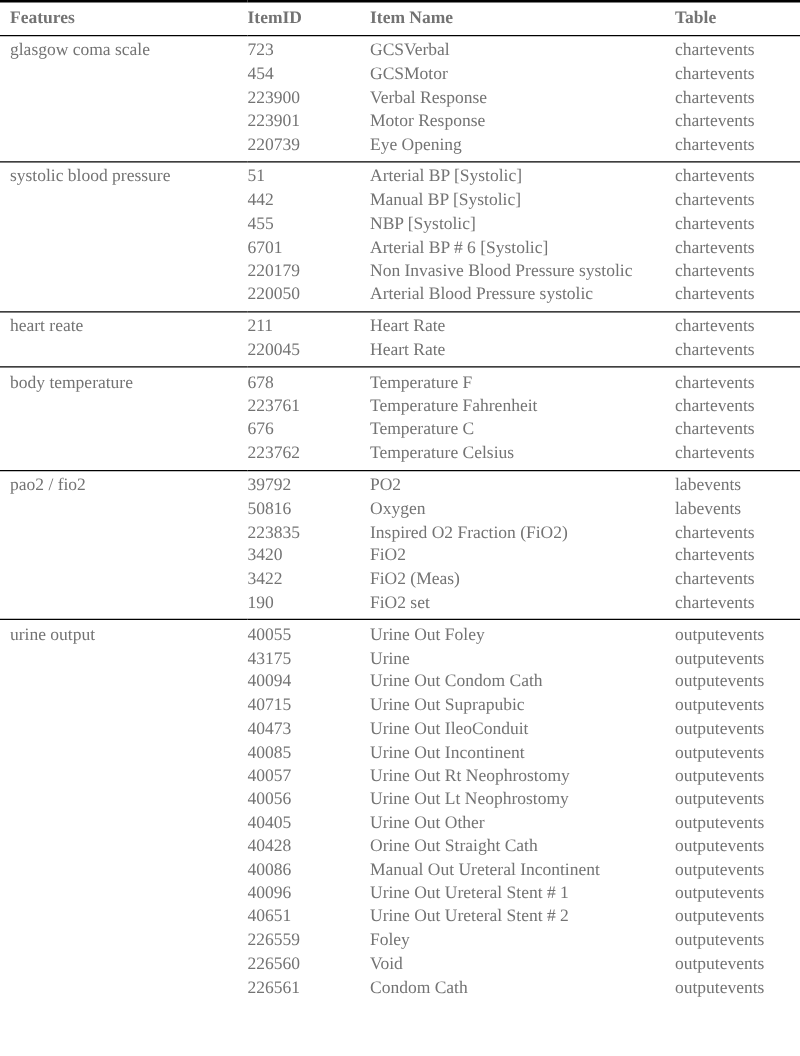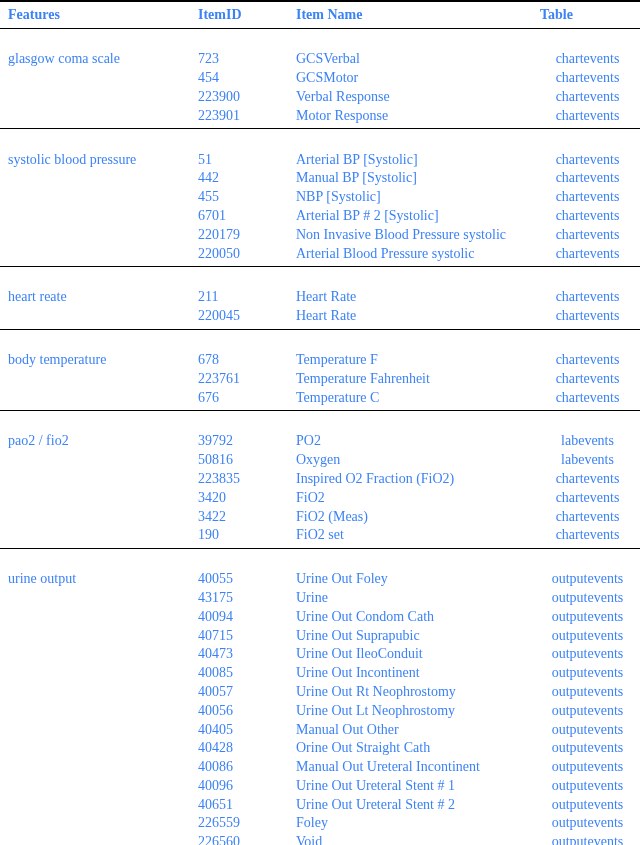--- a/index.html
+++ b/index.html
@@ -6,21 +6,21 @@
     margin: 0;
     padding: 0;
     background: #ffffff;
   }
   .page {
     width: 640px;
     height: 845px;
     background: #ffffff;
     overflow: hidden;
     font-family: "Liberation Serif", "DejaVu Serif", serif;
-    color: #3b82f6;
+    color: #737373;
   }
   table.feat-table {
     width: 100%;
     border-collapse: collapse;
     table-layout: fixed;
     font-size: 14px;
   }
   table.feat-table thead {
     border-top: 2.5px solid #000000;
     border-bottom: 1.2px solid #000000;
@@ -41,25 +41,25 @@
     border-top: none;
   }
   table.feat-table td {
     height: 18.8px;
     padding: 0;
     vertical-align: middle;
     line-height: 1;
     white-space: nowrap;
     overflow: hidden;
   }
-  table.feat-table tbody tr:first-child td { padding-top: 21px; }
+  table.feat-table tbody tr:first-child td { padding-top: 3px; }
   table.feat-table tbody tr:last-child td { padding-bottom: 3px; }
   .c-feature, th.h-feature { padding-left: 8px !important; }
   .c-table, th.h-table {
-    text-align: center;
+    text-align: left;
     padding-right: 5px !important;
   }
 </style>
 </head>
 <body>
 
 <div class="page">
   <table class="feat-table">
     <colgroup>
       <col style="width:198px">
@@ -93,20 +93,26 @@
     <td class="c-id">223900</td>
     <td class="c-name">Verbal Response</td>
     <td class="c-table">chartevents</td>
   </tr>
         <tr>
     <td class="c-feature"></td>
     <td class="c-id">223901</td>
     <td class="c-name">Motor Response</td>
     <td class="c-table">chartevents</td>
   </tr>
+        <tr>
+    <td class="c-feature"></td>
+    <td class="c-id">220739</td>
+    <td class="c-name">Eye Opening</td>
+    <td class="c-table">chartevents</td>
+  </tr>
       </tbody>
       <tbody>
         <tr>
     <td class="c-feature">systolic blood pressure</td>
     <td class="c-id">51</td>
     <td class="c-name">Arterial BP [Systolic]</td>
     <td class="c-table">chartevents</td>
   </tr>
         <tr>
     <td class="c-feature"></td>
@@ -116,21 +122,21 @@
   </tr>
         <tr>
     <td class="c-feature"></td>
     <td class="c-id">455</td>
     <td class="c-name">NBP [Systolic]</td>
     <td class="c-table">chartevents</td>
   </tr>
         <tr>
     <td class="c-feature"></td>
     <td class="c-id">6701</td>
-    <td class="c-name">Arterial BP # 2 [Systolic]</td>
+    <td class="c-name">Arterial BP # 6 [Systolic]</td>
     <td class="c-table">chartevents</td>
   </tr>
         <tr>
     <td class="c-feature"></td>
     <td class="c-id">220179</td>
     <td class="c-name">Non Invasive Blood Pressure systolic</td>
     <td class="c-table">chartevents</td>
   </tr>
         <tr>
     <td class="c-feature"></td>
@@ -163,20 +169,26 @@
         <tr>
     <td class="c-feature"></td>
     <td class="c-id">223761</td>
     <td class="c-name">Temperature Fahrenheit</td>
     <td class="c-table">chartevents</td>
   </tr>
         <tr>
     <td class="c-feature"></td>
     <td class="c-id">676</td>
     <td class="c-name">Temperature C</td>
+    <td class="c-table">chartevents</td>
+  </tr>
+        <tr>
+    <td class="c-feature"></td>
+    <td class="c-id">223762</td>
+    <td class="c-name">Temperature Celsius</td>
     <td class="c-table">chartevents</td>
   </tr>
       </tbody>
       <tbody>
         <tr>
     <td class="c-feature">pao2 / fio2</td>
     <td class="c-id">39792</td>
     <td class="c-name">PO2</td>
     <td class="c-table">labevents</td>
   </tr>
@@ -256,21 +268,21 @@
   </tr>
         <tr>
     <td class="c-feature"></td>
     <td class="c-id">40056</td>
     <td class="c-name">Urine Out Lt Neophrostomy</td>
     <td class="c-table">outputevents</td>
   </tr>
         <tr>
     <td class="c-feature"></td>
     <td class="c-id">40405</td>
-    <td class="c-name">Manual Out Other</td>
+    <td class="c-name">Urine Out Other</td>
     <td class="c-table">outputevents</td>
   </tr>
         <tr>
     <td class="c-feature"></td>
     <td class="c-id">40428</td>
     <td class="c-name">Orine Out Straight Cath</td>
     <td class="c-table">outputevents</td>
   </tr>
         <tr>
     <td class="c-feature"></td>

